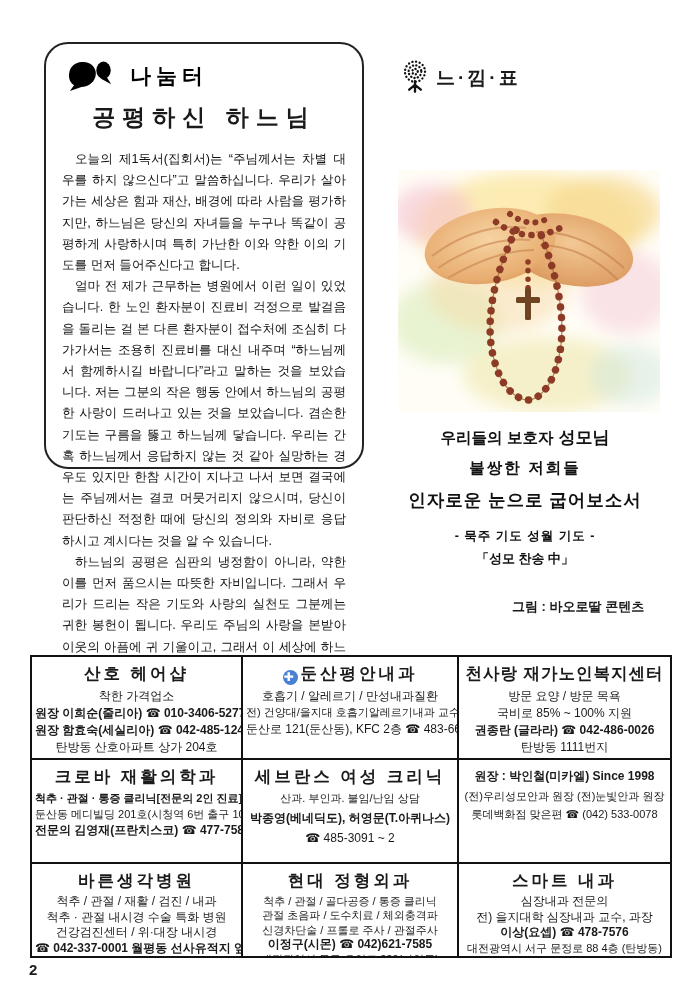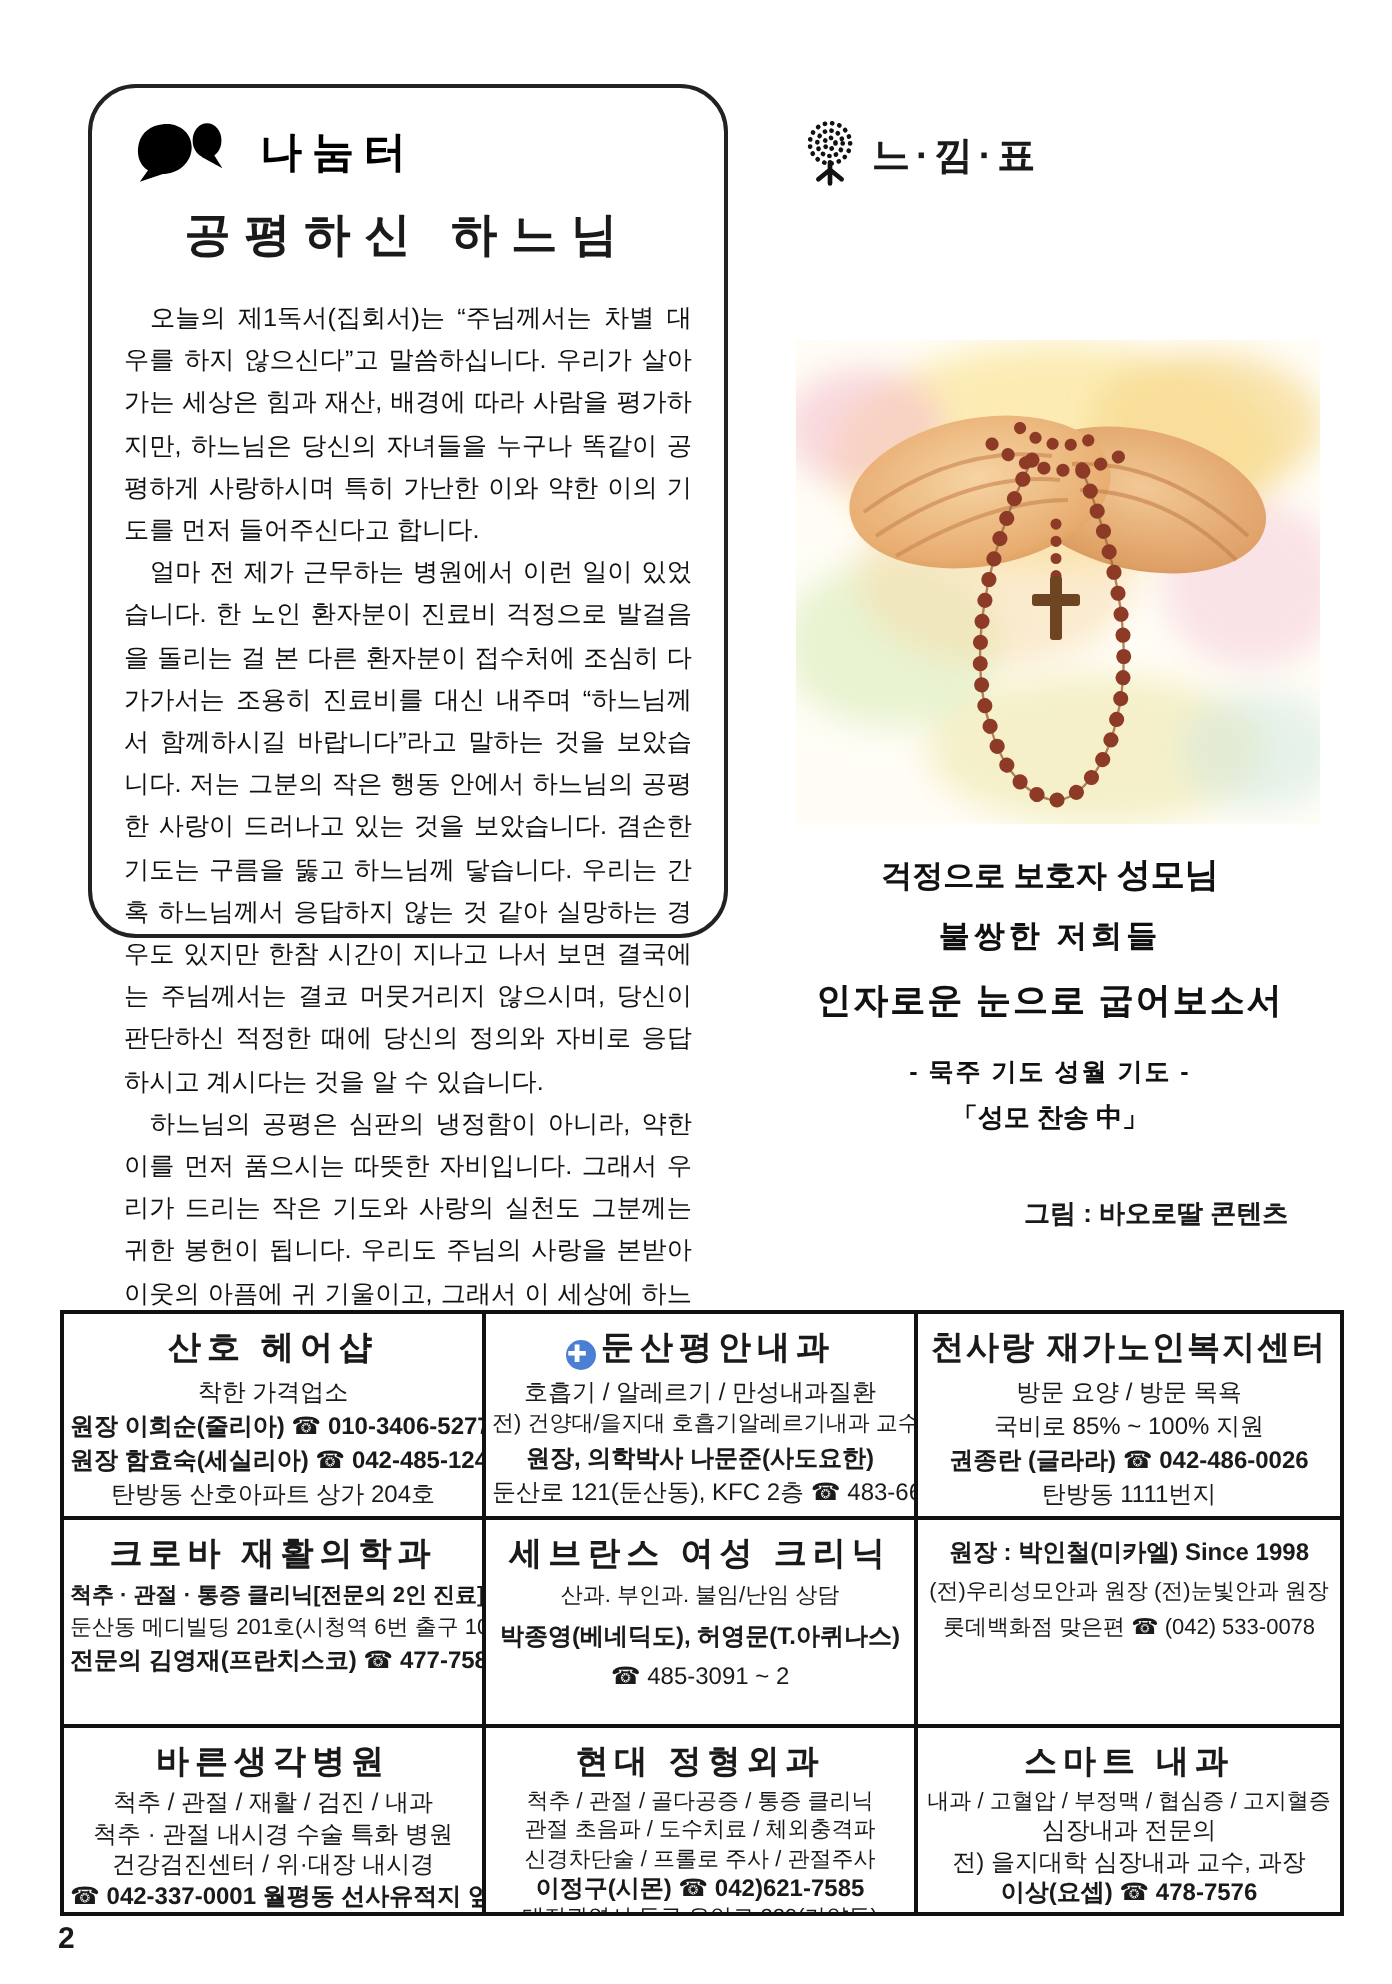--- a/index.html
+++ b/index.html
@@ -140,21 +140,21 @@
         <path d="M130,92 L130,118" fill="none" stroke="#8d3b26" stroke-width="5.5" stroke-linecap="round" stroke-dasharray="0.1 8.5"></path>
         <g>
           <rect x="127" y="118" width="6" height="32" rx="1.5" fill="#6e4423"></rect>
           <rect x="118" y="127" width="24" height="6" rx="1.5" fill="#6e4423"></rect>
         </g>
       </g>
     </svg>
   </div>
 
   <div class="prayer">
-    <div class="pr-l1"><span>걱정으로 보호자</span><b>성모님</b></div>
+    <div class="pr-l1"><span>우리들의 보호자</span><b>성모님</b></div>
     <div class="pr-l2">불쌍한 저희들</div>
     <div class="pr-l3">인자로운 눈으로 굽어보소서</div>
     <div class="pr-l4">- 묵주 기도 성월 기도 -</div>
     <div class="pr-l5">「성모 찬송 中」</div>
   </div>
 
   <div class="credit">그림 : 바오로딸 콘텐츠</div>
 
   <div class="ads">
 
@@ -163,21 +163,20 @@
       <div class="ln">착한 가격업소</div>
       <div class="ln b">원장 이희순(줄리아) ☎ 010-3406-5277</div>
       <div class="ln b">원장 함효숙(세실리아) ☎ 042-485-1249</div>
       <div class="ln">탄방동 산호아파트 상가 204호</div>
     </div>
 
     <div class="cell">
       <div class="t"><span class="cross"></span><span>둔산평안내과</span></div>
       <div class="ln">호흡기 / 알레르기 / 만성내과질환</div>
       <div class="ln sm">전) 건양대/을지대 호흡기알레르기내과 교수</div>
-      <div class="ln b">원장, 의학박사 나문준(사도요한)</div>
       <div class="ln">둔산로 121(둔산동), KFC 2층 ☎ 483-6655</div>
     </div>
 
     <div class="cell">
       <div class="t" style="letter-spacing:1px;">천사랑 재가노인복지센터</div>
       <div class="ln">방문 요양 / 방문 목욕</div>
       <div class="ln">국비로 85% ~ 100% 지원</div>
       <div class="ln b">권종란 (글라라) ☎ 042-486-0026</div>
       <div class="ln">탄방동 1111번지</div>
     </div>
@@ -214,21 +213,20 @@
       <div class="t">현대 정형외과</div>
       <div class="ln sm">척추 / 관절 / 골다공증 / 통증 클리닉</div>
       <div class="ln sm">관절 초음파 / 도수치료 / 체외충격파</div>
       <div class="ln sm">신경차단술 / 프롤로 주사 / 관절주사</div>
       <div class="ln b">이정구(시몬)  ☎ 042)621-7585</div>
       <div class="ln sm">대전광역시 동구 우암로 229(가양동)</div>
     </div>
 
     <div class="cell tight">
       <div class="t">스마트 내과</div>
-      <div class="ln sm">내과 / 고혈압 / 부정맥 / 협심증 / 고지혈증</div>
       <div class="ln">심장내과 전문의</div>
       <div class="ln">전) 을지대학 심장내과 교수, 과장</div>
       <div class="ln b">이상(요셉)   ☎ 478-7576</div>
       <div class="ln sm">대전광역시 서구 문정로 88 4층 (탄방동)</div>
     </div>
 
   </div>
 
   <div class="pageno">2</div>
 

